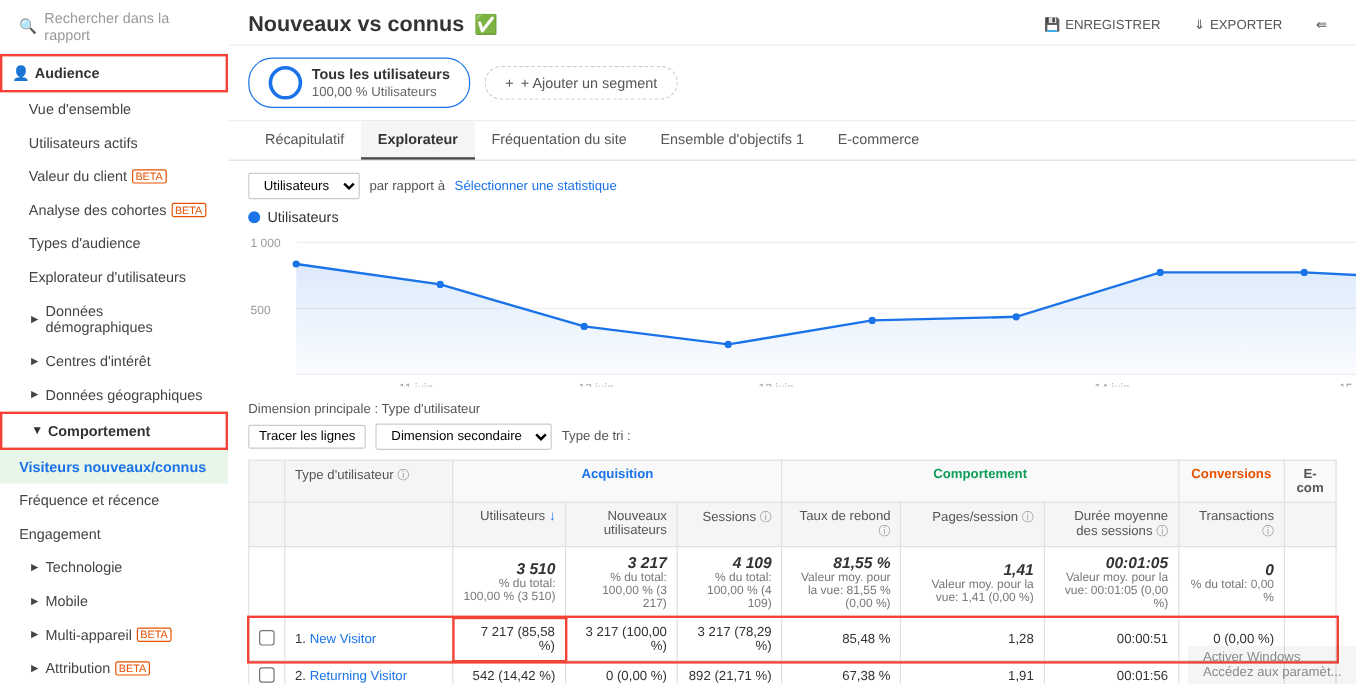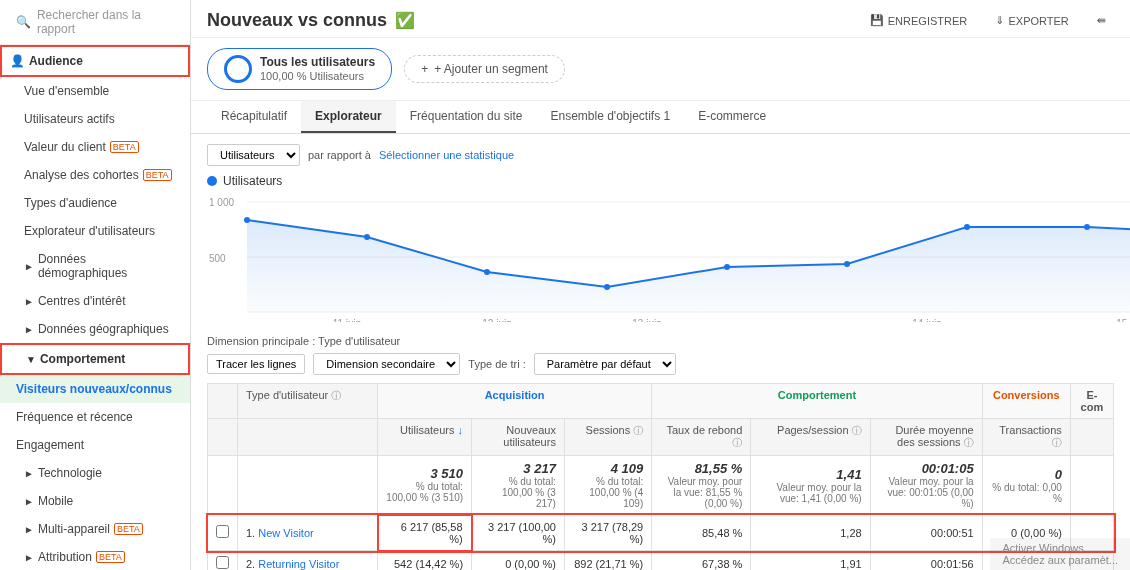--- a/index.html
+++ b/index.html
@@ -345,23 +345,20 @@
   <div class="table-section">
     <div class="dim-principale">
       <span>Dimension principale : Type d'utilisateur</span>
     </div>
     <div class="table-controls">
       <button class="dim-btn">Tracer les lignes</button>
       <select class="dim-btn">
         <option>Dimension secondaire</option>
       </select>
       <span>Type de tri :</span>
-      <select class="dim-btn">
-        <option>Paramètre par défaut</option>
-      </select>
     </div>
 
     <table>
       <thead>
         <tr>
           <th></th>
           <th>
             <span>Type d'utilisateur</span>
             <span class="info-icon">ⓘ</span>
           </th>
@@ -433,21 +430,21 @@
               <div class="total-main">0</div>
               <div class="total-sub">% du total: 0,00 %</div>
             </td>
   <td></td>
 </tr>
         </tbody>
       <tbody id="table-rows">
           <tr style="outline: rgb(244, 67, 54) solid 2px;">
     <td><input type="checkbox" style=""></td>
     <td><span>1.</span> <a class="link-text">New Visitor</a></td>
-    <td style="border: 2px solid #f44336 !important;">6 217 (85,58 %)</td>
+    <td style="border: 2px solid #f44336 !important;">7 217 (85,58 %)</td>
     <td>3 217 (100,00 %)</td>
     <td>3 217 (78,29 %)</td>
     <td>85,48 %</td>
     <td>1,28</td>
     <td>00:00:51</td>
     <td>0 (0,00 %)</td>
     <td></td>
   </tr>
           <tr>
     <td><input type="checkbox" style=""></td>

